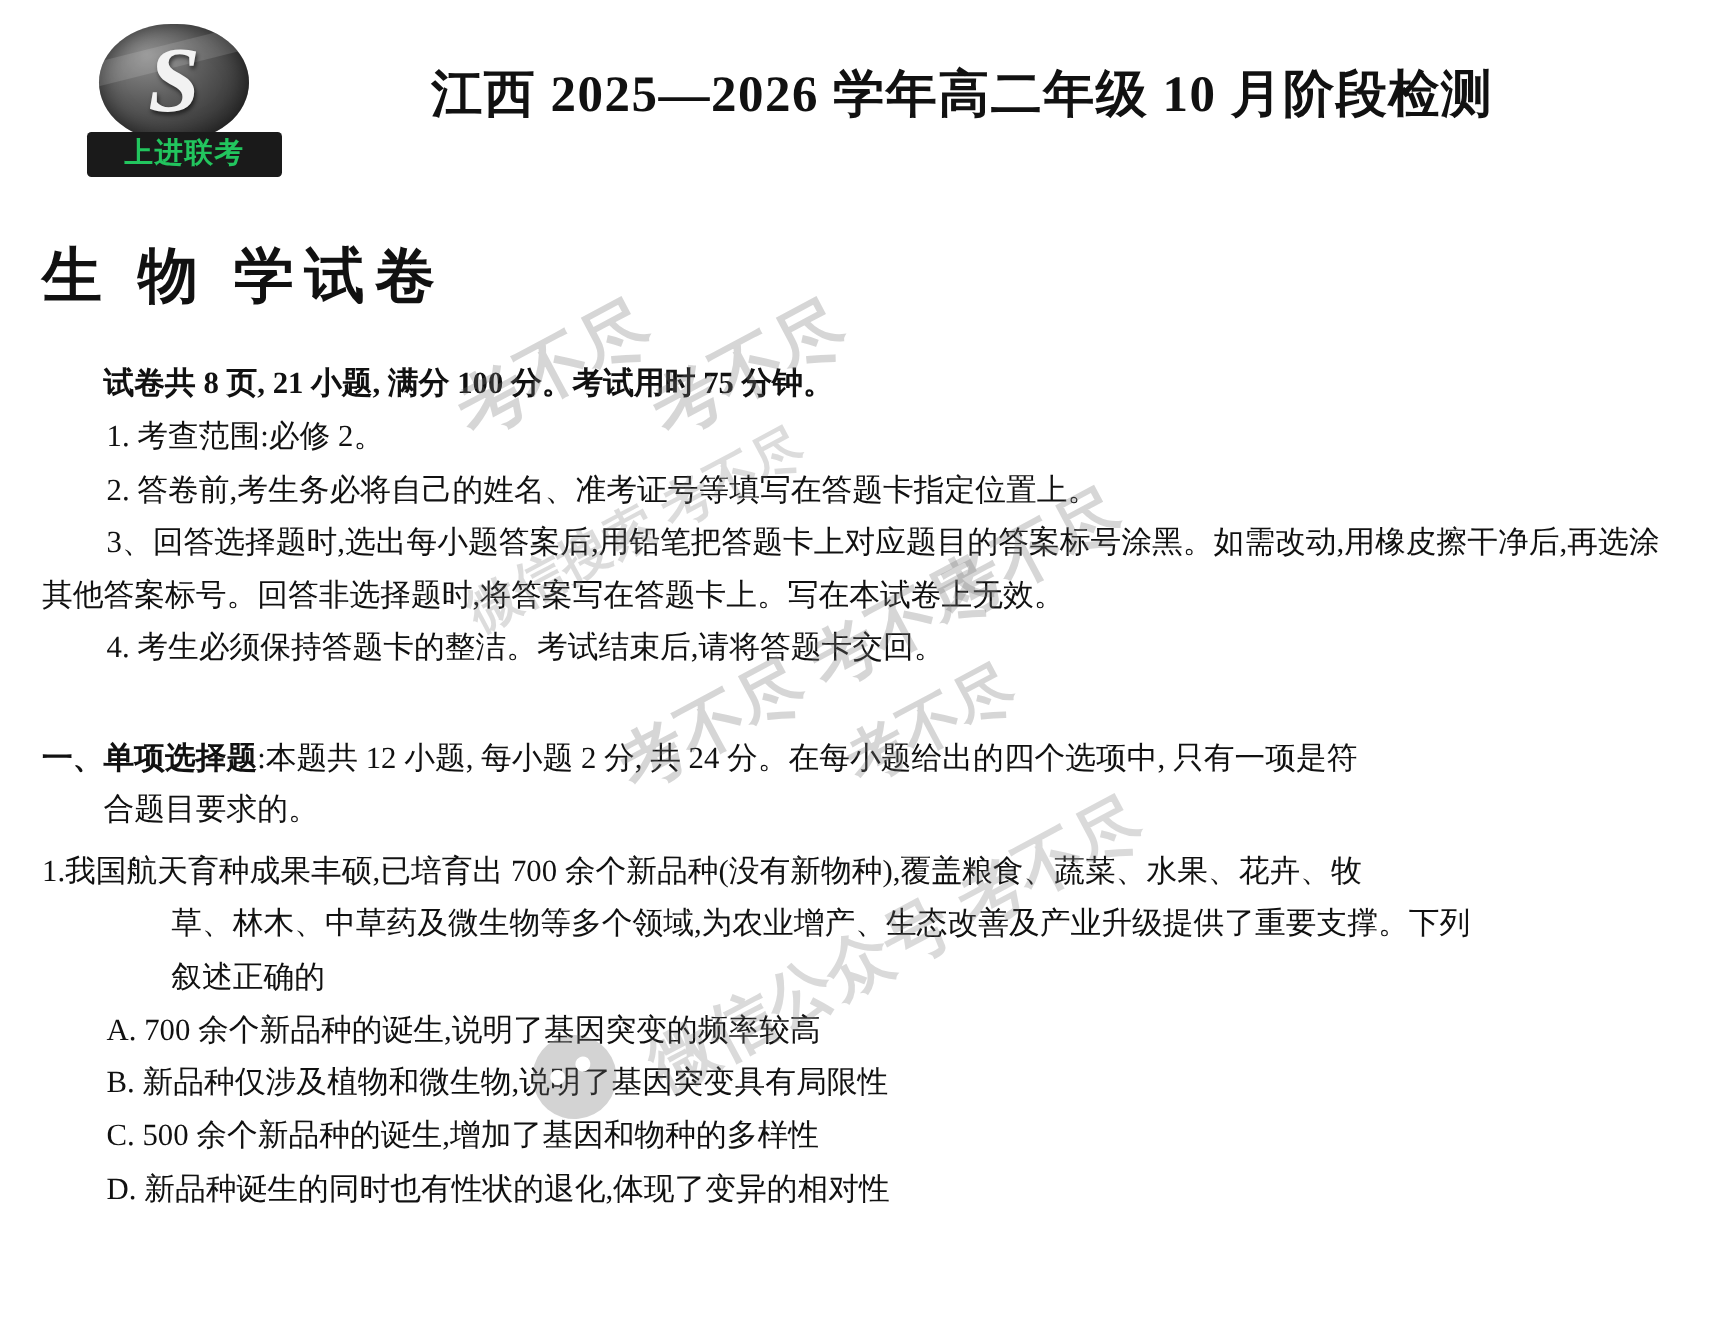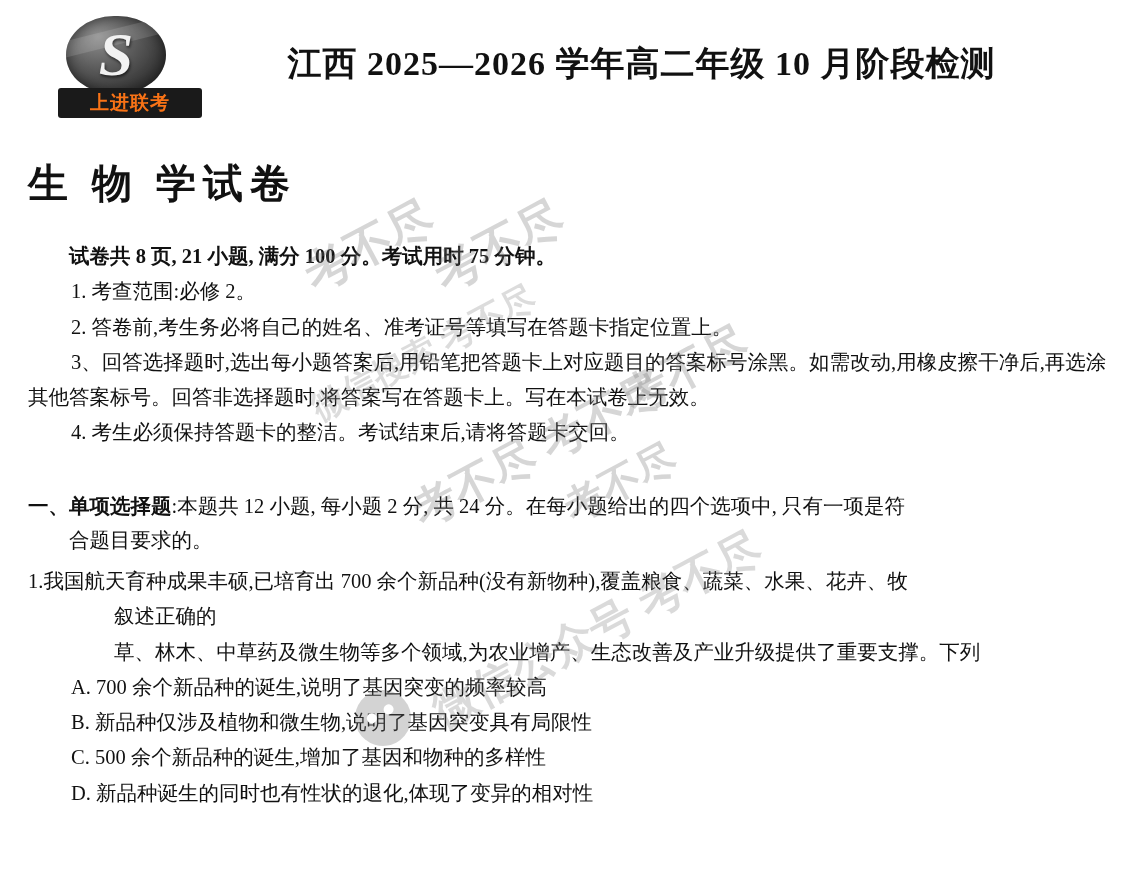--- a/index.html
+++ b/index.html
@@ -68,25 +68,25 @@
     font-size: 62px;
     line-height: 76px;
     text-align: center;
     font-style: italic;
     text-shadow: 1px 2px 3px rgba(0,0,0,.6);
   }
   .logo-band {
     position: absolute;
     left: 0;
     top: 72px;
-    width: 144px;
+    width: 130px;
     height: 30px;
     background: #1a1a1a;
     border-radius: 3px;
-    color: #f97316;
+    color: #22c55e;
     font-family: "Liberation Sans", sans-serif;
     font-size: 19px;
     letter-spacing: 1px;
     line-height: 30px;
     text-align: center;
     font-weight: bold;
   }
 
   .main-title {
     flex: 1;
@@ -227,22 +227,22 @@
     <p class="para note-item">4. 考生必须保持答题卡的整洁。考试结束后,请将答题卡交回。</p>
   </div>
 
   <div class="section-head">
     <b>一、单项选择题</b><span>:本题共 12 小题, 每小题 2 分, 共 24 分。在每小题给出的四个选项中, 只有一项是符</span>
     <span class="cont">合题目要求的。</span>
   </div>
 
   <div class="question">
     <span>1.</span><span>我国航天育种成果丰硕,已培育出 700 余个新品种(没有新物种),覆盖粮食、蔬菜、水果、花卉、牧</span>
+    <div class="qbody">草、林木、中草药及微生物等多个领域,为农业增产、生态改善及产业升级提供了重要支撑。下列</div>
     <div class="qbody">叙述正确的</div>
-    <div class="qbody">草、林木、中草药及微生物等多个领域,为农业增产、生态改善及产业升级提供了重要支撑。下列</div>
   </div>
 
   <div class="option">A. 700 余个新品种的诞生,说明了基因突变的频率较高</div>
   <div class="option">B. 新品种仅涉及植物和微生物,说明了基因突变具有局限性</div>
   <div class="option">C. 500 余个新品种的诞生,增加了基因和物种的多样性</div>
   <div class="option">D. 新品种诞生的同时也有性状的退化,体现了变异的相对性</div>
 
 </div>
 
 </body></html>

